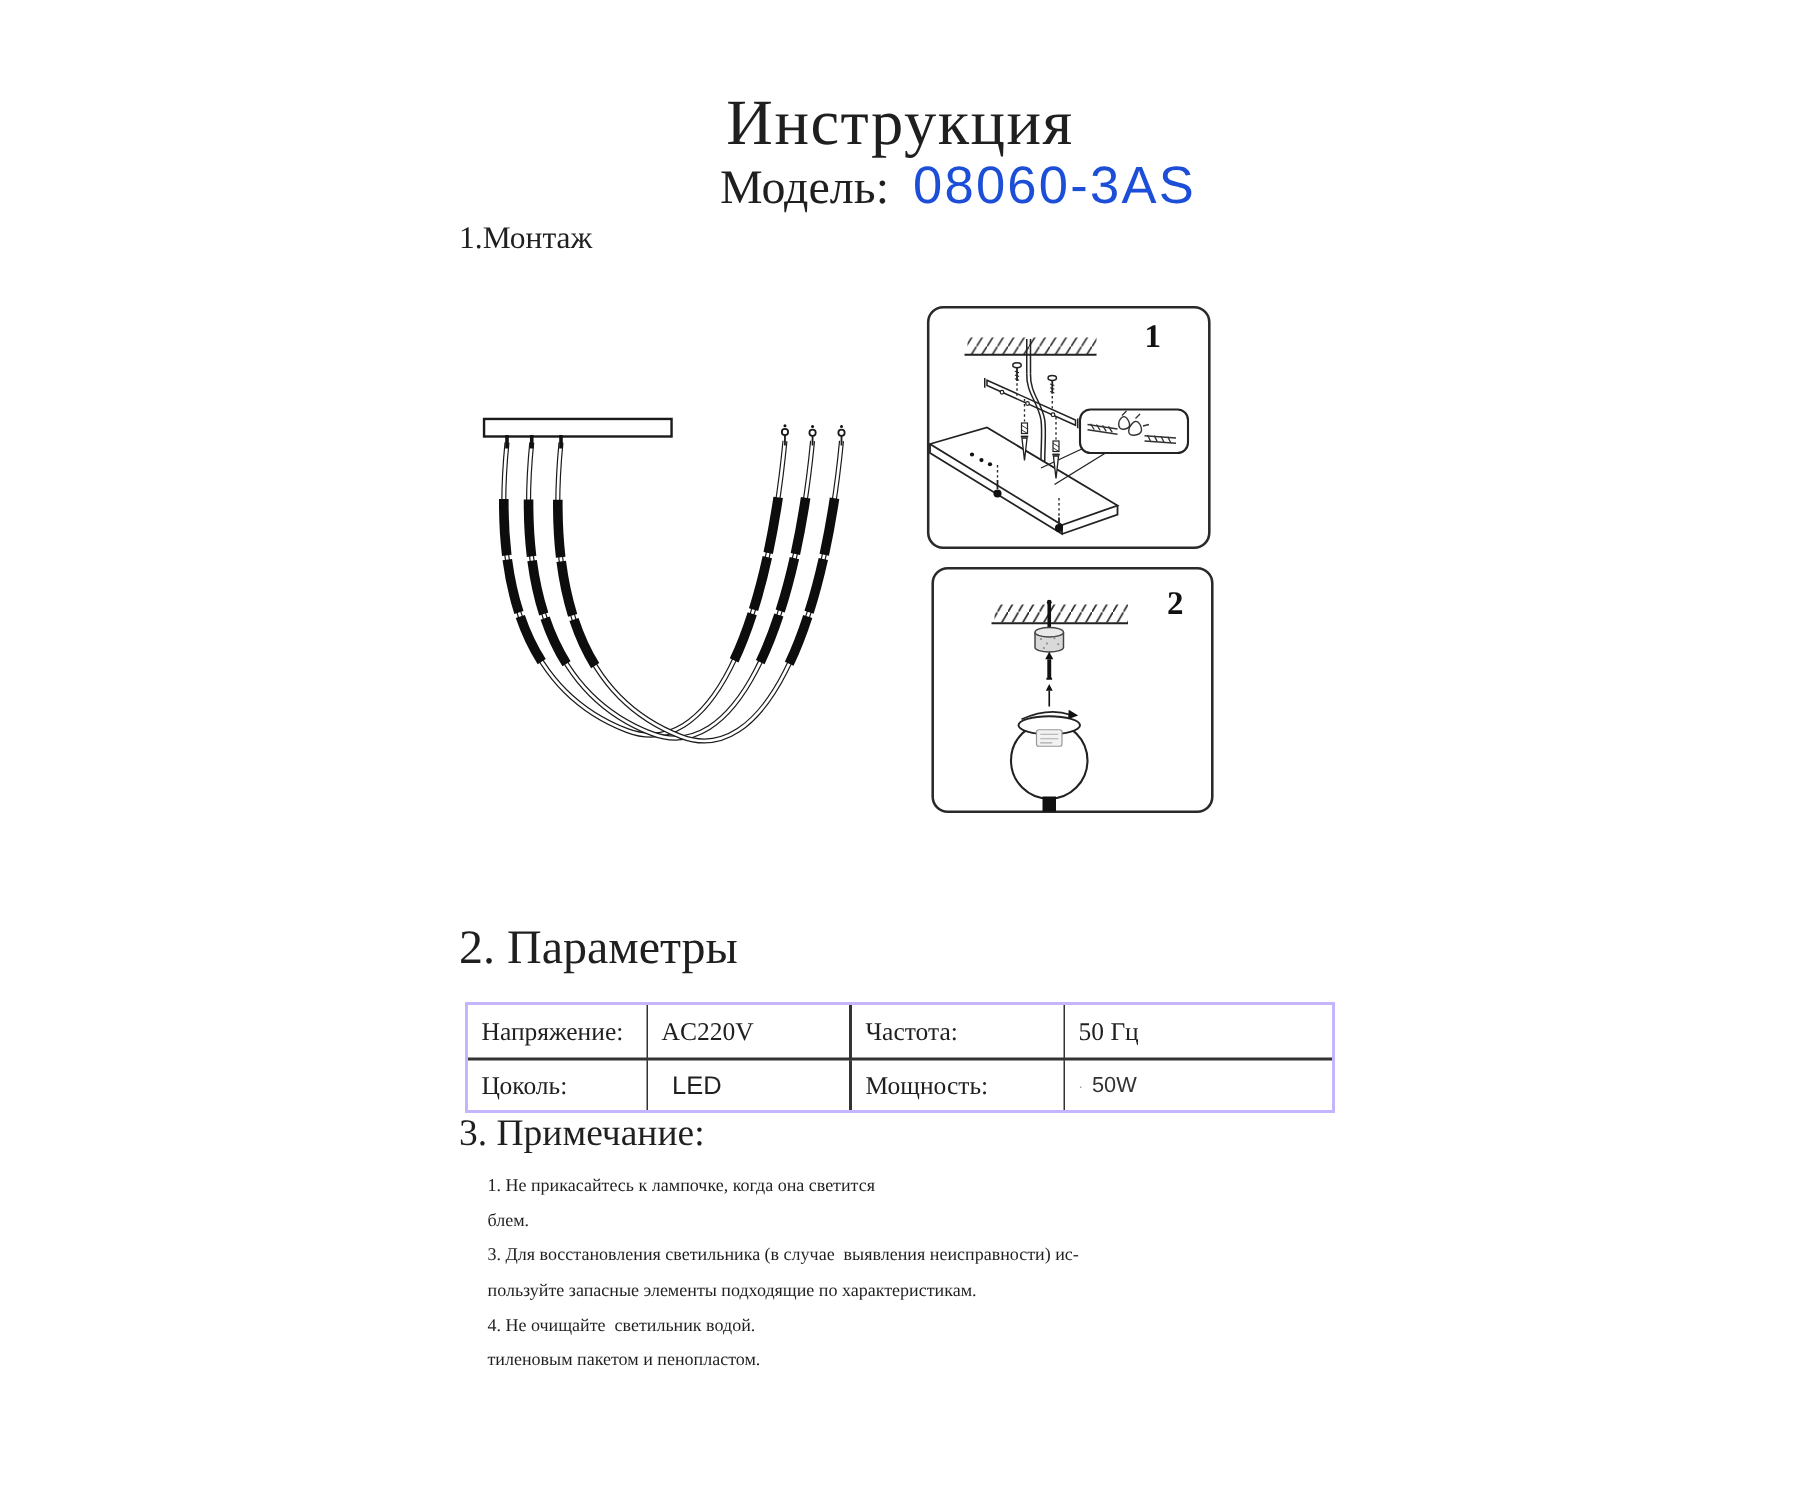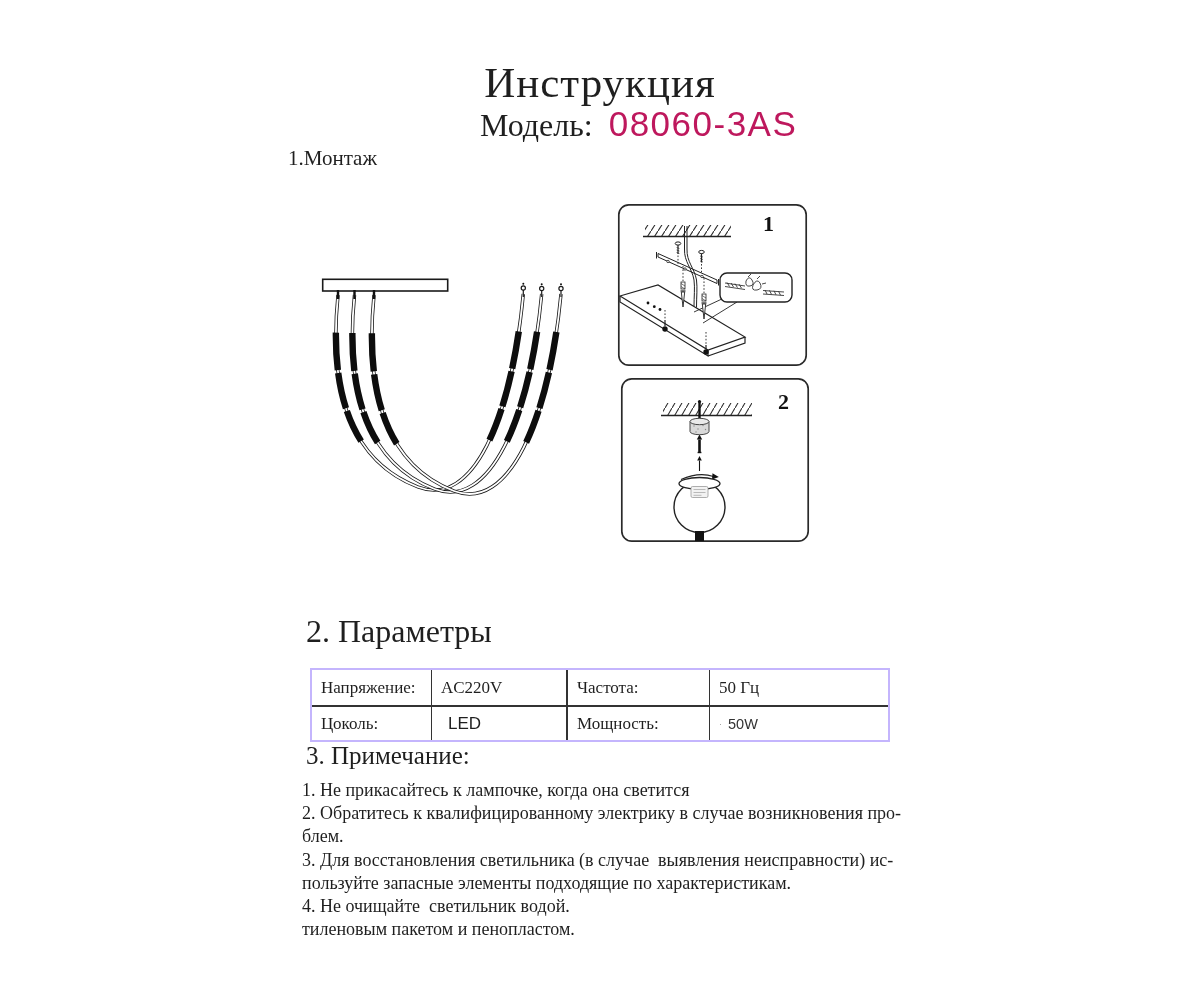--- a/index.html
+++ b/index.html
@@ -5,40 +5,40 @@
   html,body{margin:0;padding:0;}
   body{
     width:1200px;height:1000px;position:relative;background:#ffffff;
     font-family:"Liberation Serif", serif;color:#1f1f1f;
     -webkit-font-smoothing:antialiased;overflow:hidden;
   }
   .abs{position:absolute;}
   .title{left:0;top:58px;width:1200px;text-align:center;font-size:43px;letter-spacing:1px;}
   .model-line{left:480px;top:104px;white-space:nowrap;}
   .model-label{font-size:32px;}
-  .model-value{font-family:"Liberation Sans", sans-serif;font-size:35px;letter-spacing:1.5px;margin-left:16px;color:#be185d;}
-  .h-montage{left:288px;top:146px;font-size:21px;}
+  .model-value{font-family:"Liberation Sans", sans-serif;font-size:35px;letter-spacing:1.5px;margin-left:16px;color:#1d4ed8;}
+  .h-montage{left:306px;top:146px;font-size:21px;}
   .h-params{left:306px;top:613px;font-size:32px;}
   .h-notes{left:306px;top:742px;font-size:25px;}
 
   .ptable{
     left:310px;top:668px;width:580px;height:74px;box-sizing:border-box;
     display:grid;grid-template-columns:120px 136px 142px 178px;grid-template-rows:37px auto;
     border:2px solid #c4b5fd;font-size:17px;
   }
   .pc{border-right:1px solid #333;border-bottom:2px solid #333;display:flex;align-items:center;padding-left:9px;box-sizing:border-box;white-space:nowrap;}
   .pc.vthick{border-right:2px solid #333;}
   .pc.last{border-right:none;}
   .pc.r2{border-bottom:none;}
   .sans{font-family:"Liberation Sans", sans-serif;}
   .val-led{font-size:17px;padding-left:16px;text-align:right;}
   .val-power{font-size:14.5px;color:#333;}
   .power-dot{font-size:9px;color:#999;margin-right:6px;}
 
-  .notes{left:302px;top:779px;width:600px;font-size:18px;line-height:23.2px;}
+  .notes{left:325px;top:779px;width:600px;font-size:12px;line-height:23.2px;}
   .notes div{white-space:pre-wrap;}
 
   svg{position:absolute;display:block;}
   svg text{font-family:"Liberation Serif", serif;}
 </style>
 </head>
 <body>
 
 <div class="abs title">Инструкция</div>
 <div class="abs model-line">
@@ -243,19 +243,18 @@
   <div class="pc r2">Мощность:</div>
   <div class="pc r2 last sans val-power">
       <span class="power-dot">·</span>
       <span>50W</span>
     </div>
 </div>
 
 <div class="abs h-notes">3. Примечание:</div>
 <div class="abs notes">
   <div>1. Не прикасайтесь к лампочке, когда она светится</div>
-  <div>2. Обратитесь к квалифицированному электрику в случае возникновения про-</div>
   <div>блем.</div>
   <div>3. Для восстановления светильника (в случае  выявления неисправности) ис-</div>
   <div>пользуйте запасные элементы подходящие по характеристикам.</div>
   <div>4. Не очищайте  светильник водой.</div>
   <div>тиленовым пакетом и пенопластом.</div>
 </div>
 
 </body></html>

